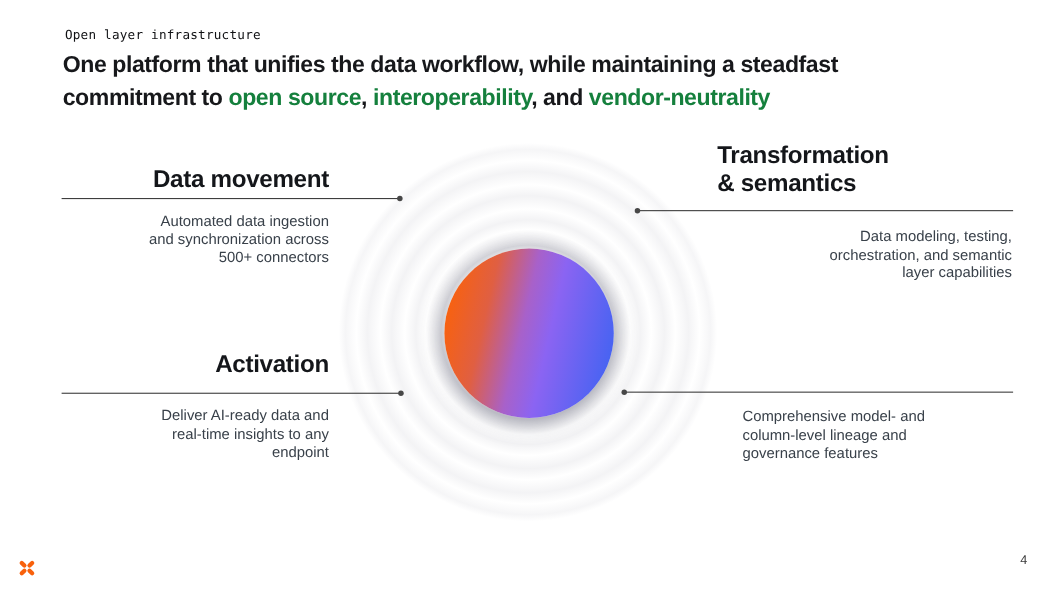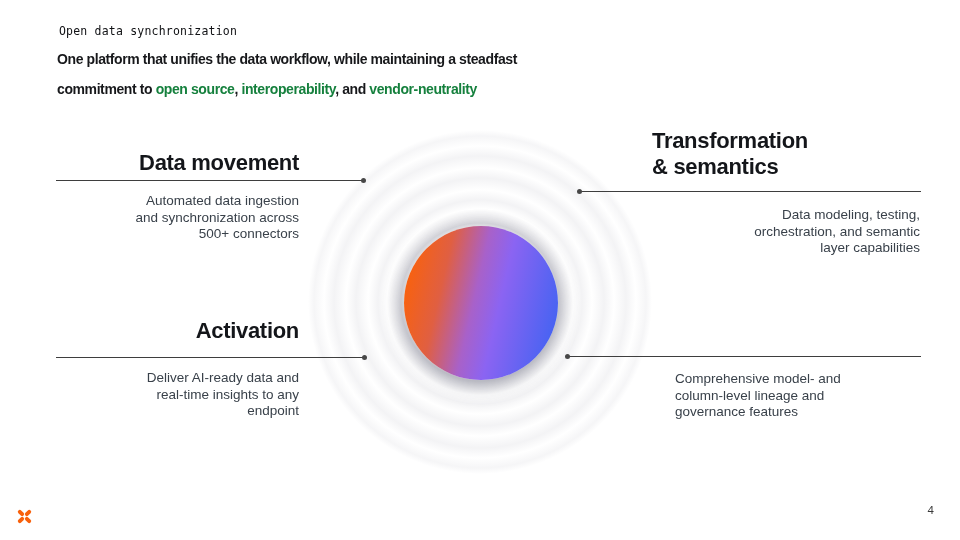--- a/index.html
+++ b/index.html
@@ -21,21 +21,21 @@
     letter-spacing: 0.2px;
     color: #101114;
   }
 
   
   .headline {
     position: absolute;
     left: 57px; top: 44px;
     width: 895px;
     margin: 0;
-    font-size: 14px;
+    font-size: 21px;
     line-height: 30px;
     font-weight: 700;
     letter-spacing: -0.4px;
     color: #17181B;
     white-space: pre-wrap;
   }
   .headline .orange { color: #15803d; }
 
   
   .rings {
@@ -131,21 +131,21 @@
     text-align: right;
     font-size: 11.5px;
     color: #3A3A3A;
   }
 </style>
 </head>
 <body>
 
 <div class="slide">
 
-  <div class="eyebrow">Open data synchronization</div>
+  <div class="eyebrow">Open layer infrastructure</div>
 
   <h1 class="headline"><span>One platform that unifies the data workflow, while maintaining a steadfast
 commitment to </span><span class="orange">open source</span><span>, </span><span class="orange">interoperability</span><span>, and </span><span class="orange">vendor-neutrality</span></h1>
 
   <div class="rings"></div>
   <div class="sphere"></div>
 
   <h2 class="q-title tl-title">Data movement</h2>
   <div class="q-line tl-line">
     <span class="dot dot-right"></span>

